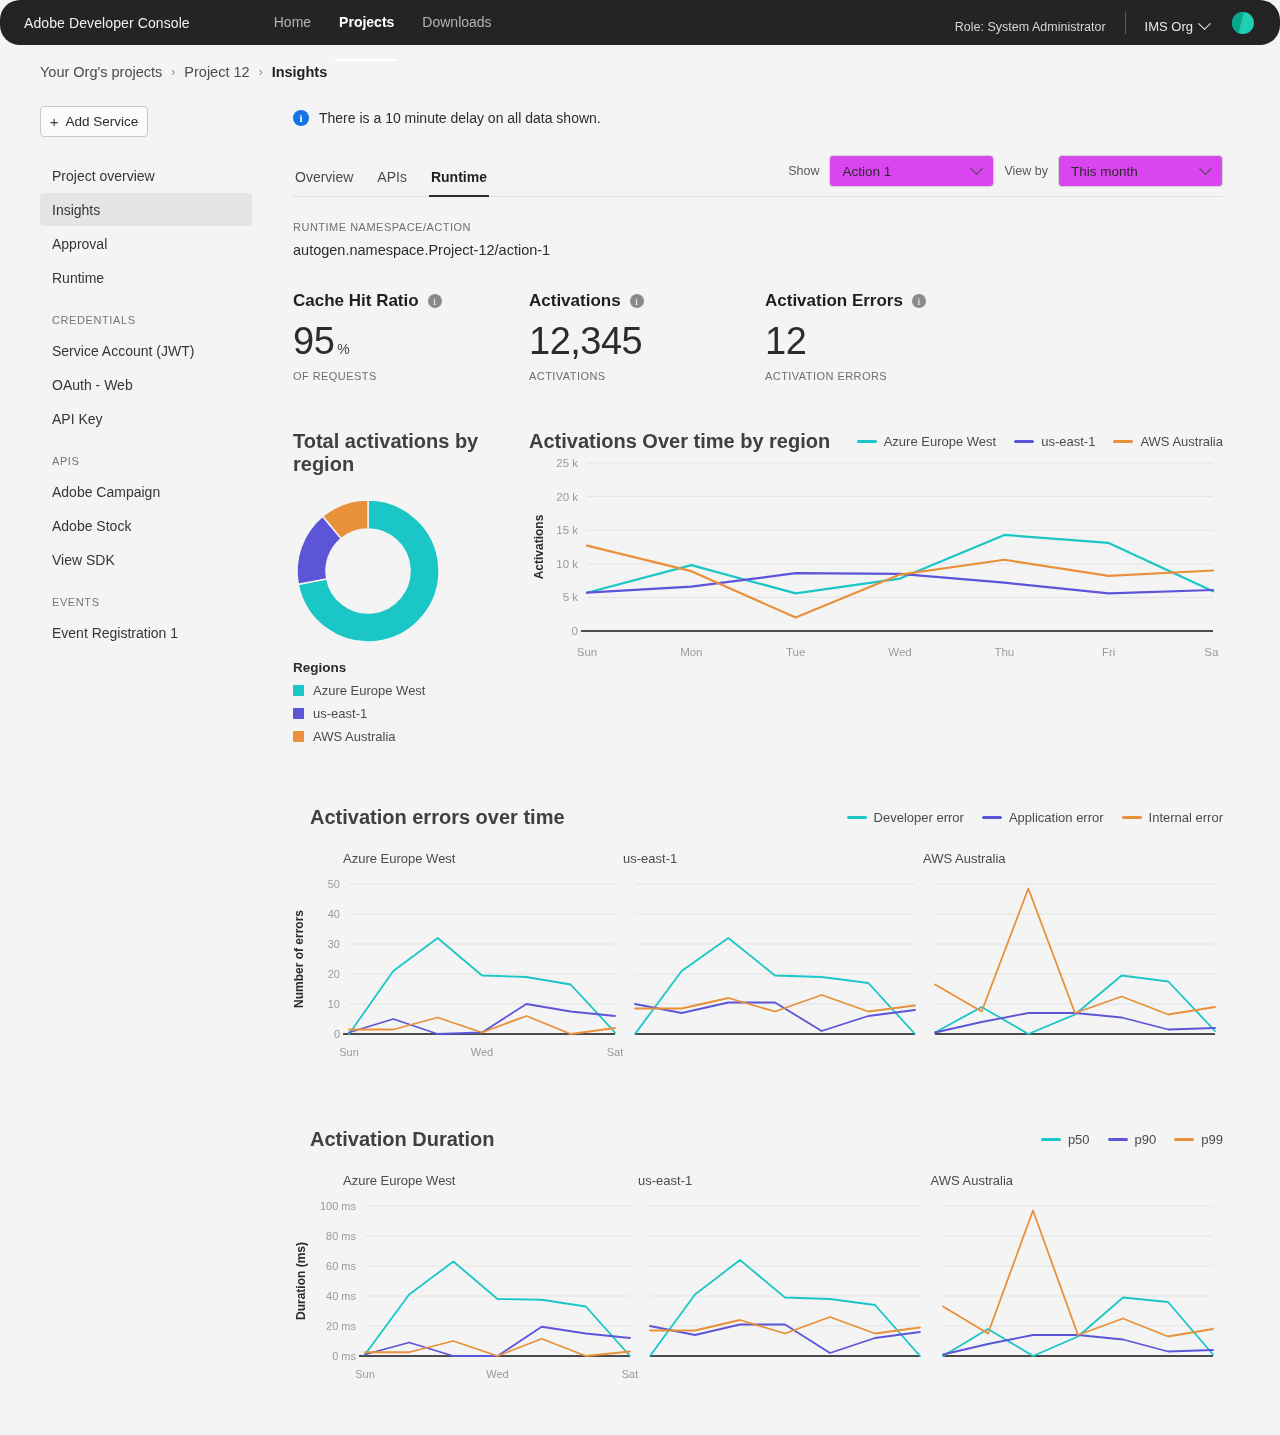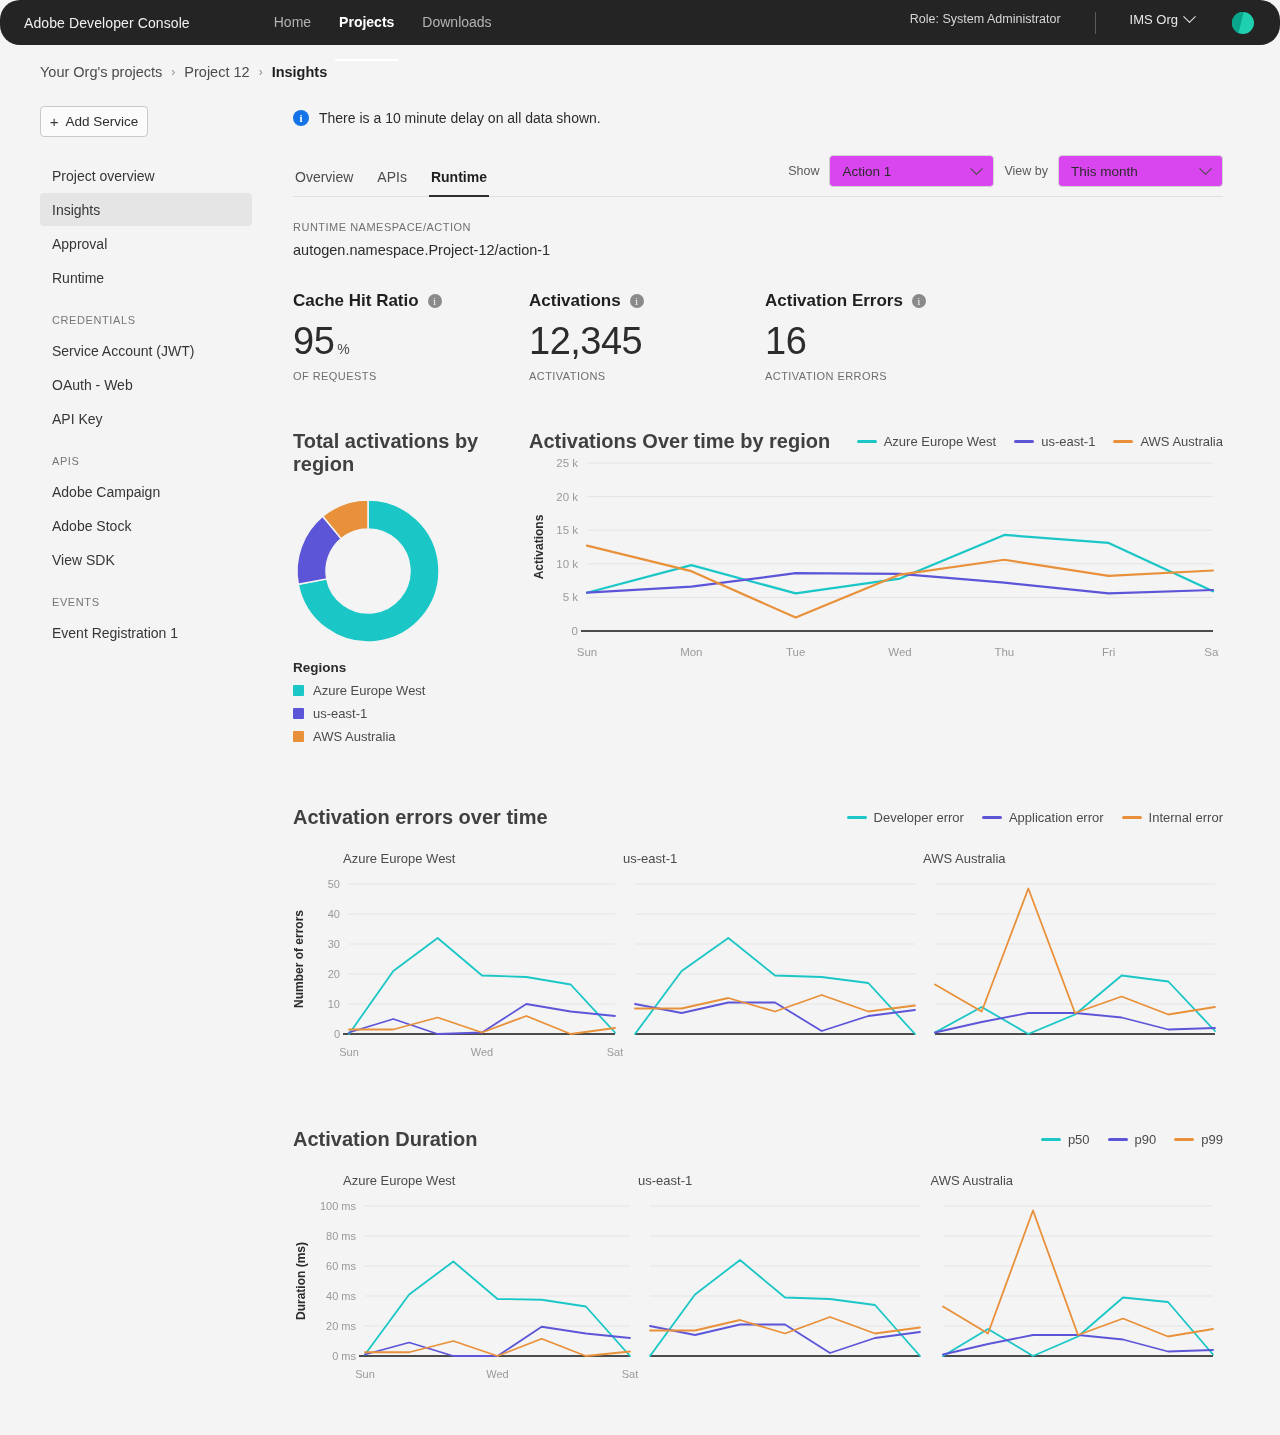--- a/index.html
+++ b/index.html
@@ -20,21 +20,21 @@
   .brand { font-size: 14px; color: #f0f0f0; margin-right: 70px; padding-left: 8px; letter-spacing: .1px; }
   .topnav-links { display: flex; align-items: flex-start; height: 45px; }
   .topnav-link {
     color: #b3b3b3; font-size: 14px; padding: 14px 14px 0 14px; height: 61px; cursor: pointer;
     position: relative;
   }
   .topnav-link.active { color: #ffffff; font-weight: bold; }
   .topnav-link.active::after {
     content:""; position: absolute; left: 10px; right: 10px; bottom: 0; height: 2px; background: #fff;
   }
-  .topnav-right { margin-left: auto; display: flex; align-items: flex-start; gap: 16px; padding-right: 10px; }
+  .topnav-right { margin-left: auto; display: flex; align-items: flex-end; gap: 1px; padding-right: 10px; }
   .role-text { font-size: 12.5px; color: #d6d6d6; }
   .nav-divider { width: 1px; height: 22px; background: #5a5a5a; margin: 0 18px; }
   .ims-org { font-size: 13px; color: #e8e8e8; display: flex; align-items: center; gap: 7px; cursor: pointer; }
   .avatar {
     width: 22px; height: 22px; border-radius: 50%; margin-left: 22px;
     background: #1ecfb0; position: relative; overflow: hidden; cursor: pointer;
   }
   .avatar::after {
     content:""; position:absolute; left:0; top:0; width:50%; height:100%;
     background:#0aa68c; transform: skewX(-14deg) translateX(-2px);
@@ -138,21 +138,21 @@
   .donut-wrap { margin-top: 20px; }
   .regions-label { font-size: 13.5px; font-weight: bold; color: #2c2c2c; margin-top: 14px; }
   .region-item { display: flex; align-items: center; gap: 9px; font-size: 13px; color: #4b4b4b; margin-top: 8px; }
   .swatch { width: 11px; height: 11px; border-radius: 1px; }
 
   .line-col { flex: 1; }
   .line-head { display: flex; align-items: center; }
   .line-head .legend { margin-left: auto; }
 
   .small-section { margin-top: 62px; }
-  .small-head { display: flex; align-items: center; }
+  .small-head { display: flex; align-items: center; margin-left: 17px; }
   .small-head .legend { margin-left: auto; }
   .smalls { display: flex; margin-top: 22px; }
   .small-cell { flex: 1; }
   .small-cell-title { font-size: 13px; color: #4b4b4b; margin-left: 50px; }
   .small-cell:not(:first-child) .small-cell-title { margin-left: 0; }
   svg { display: block; }
   text { font-family: "Liberation Sans", sans-serif; }
 </style>
 </head>
 <body>
@@ -257,21 +257,21 @@
           <span class="i-icon">i</span>
         </div>
         <div class="kpi-value"><span>12,345</span></div>
         <div class="kpi-sub">ACTIVATIONS</div>
       </div>
       <div class="kpi">
         <div class="kpi-head">
           <span class="kpi-title">Activation Errors</span>
           <span class="i-icon">i</span>
         </div>
-        <div class="kpi-value"><span>16</span></div>
+        <div class="kpi-value"><span>12</span></div>
         <div class="kpi-sub">ACTIVATION ERRORS</div>
       </div>
     </div>
 
     <div class="row-regions">
       <div class="donut-col">
         <div class="section-title">Total activations by region</div>
         <div class="donut-wrap">
           <svg id="donut-svg" width="150" height="150" viewBox="0 0 150 150">
               <path d="M 75 4 A 71 71 0 1 1 5.257605198263107 88.30407333558645 L 33.743935469395076 82.87001521260044 A 42 42 0 1 0 75 33 Z" fill="#1ac6c6" stroke="#f4f4f4" stroke-width="1.5"></path>

